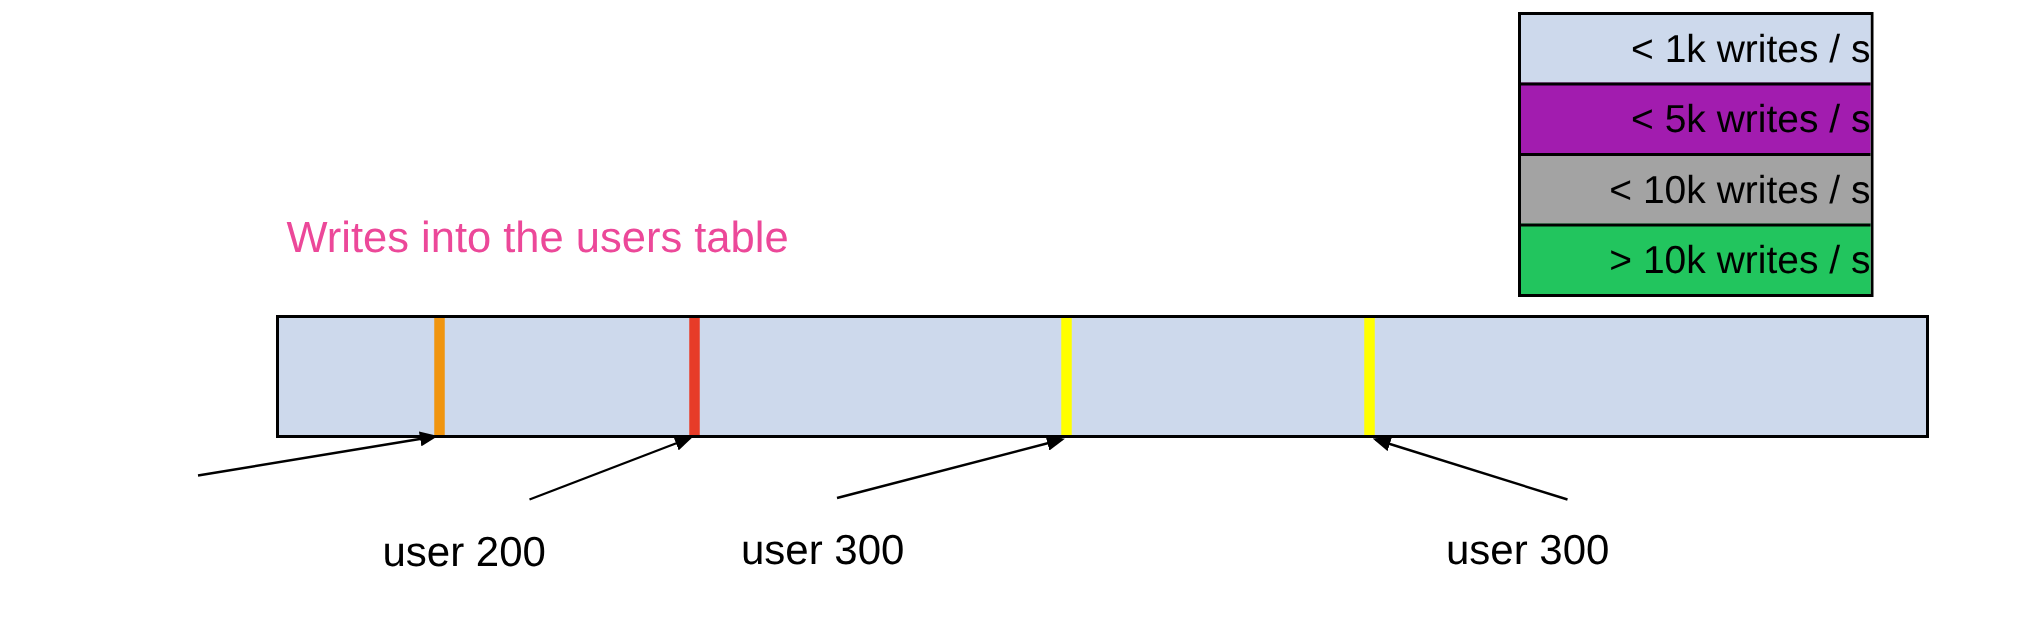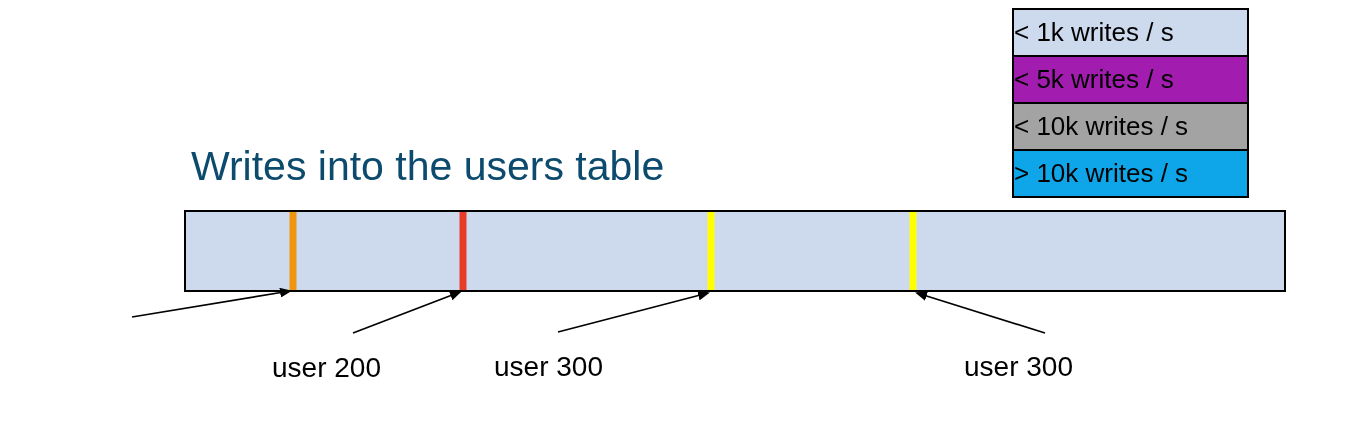--- a/index.html
+++ b/index.html
@@ -12,22 +12,22 @@
     position: relative;
     width: 1350px;
     height: 422px;
     background: #ffffff;
     overflow: hidden;
   }
   .diagram-title {
     position: absolute;
     left: 191px;
     top: 143px;
-    font-size: 41px;
-    color: #0c4a6e;
+    font-size: 29px;
+    color: #ec4899;
     white-space: nowrap;
   }
   .table-bar {
     position: absolute;
     left: 184px;
     top: 210px;
     width: 1102px;
     height: 82px;
     border: 2px solid #000000;
     box-sizing: border-box;
@@ -42,21 +42,21 @@
   .legend {
     position: absolute;
     left: 1012px;
     top: 8px;
     width: 233px;
     border: 2px solid #000000;
   }
   .legend-row {
     height: 45px;
     line-height: 45px;
-    text-align: left;
+    text-align: right;
     font-size: 26px;
     color: #000000;
   }
   .legend-row + .legend-row {
     border-top: 2px solid #000000;
   }
   .marker-label {
     position: absolute;
     font-size: 28px;
     color: #000000;
@@ -73,21 +73,21 @@
 <body>
 
 <div id="stage">
 
   <div class="diagram-title">Writes into the users table</div>
 
   <div class="legend">
       <div class="legend-row" style="background: rgb(205, 217, 236);"><span>&lt; 1k writes / s</span></div>
       <div class="legend-row" style="background: #a21caf;"><span>&lt; 5k writes / s</span></div>
       <div class="legend-row" style="background: #a3a3a3;"><span>&lt; 10k writes / s</span></div>
-      <div class="legend-row" style="background: #0ea5e9;"><span>&gt; 10k writes / s</span></div>
+      <div class="legend-row" style="background: #22c55e;"><span>&gt; 10k writes / s</span></div>
     </div>
 
   <div class="table-bar" style="background: rgb(205, 217, 236); border-color: rgb(0, 0, 0);">
       <div class="stripe" style="left: 107px; background: rgb(240, 149, 15);"></div>
       <div class="stripe" style="left: 277px; background: rgb(231, 60, 40);"></div>
       <div class="stripe" style="left: 525px; background: rgb(255, 255, 0);"></div>
       <div class="stripe" style="left: 727px; background: rgb(255, 255, 0);"></div>
     </div>
 
   <svg id="arrow-layer" width="1350" height="422" viewBox="0 0 1350 422">
@@ -95,16 +95,16 @@
       <marker id="arrowhead" markerWidth="12" markerHeight="10" refX="10" refY="5" orient="auto" markerUnits="userSpaceOnUse">
         <path d="M0,0 L12,5 L0,10 z" fill="#000000"></path>
       </marker>
     </defs>
   <line x1="132" y1="317" x2="290" y2="291" stroke="#000000" stroke-width="1.6" marker-end="url(#arrowhead)"></line>
       <line x1="353" y1="333" x2="460" y2="292" stroke="#000000" stroke-width="1.6" marker-end="url(#arrowhead)"></line>
       <line x1="558" y1="332" x2="708" y2="293" stroke="#000000" stroke-width="1.6" marker-end="url(#arrowhead)"></line>
       <line x1="1045" y1="333" x2="917" y2="293" stroke="#000000" stroke-width="1.6" marker-end="url(#arrowhead)"></line>
     </svg>
 
-    <div class="marker-label" style="left: 272px; top: 352px;">user 200</div>
+    <div class="marker-label" style="left: 255px; top: 352px;">user 200</div>
     <div class="marker-label" style="left: 494px; top: 351px;">user 300</div>
     <div class="marker-label" style="left: 964px; top: 351px;">user 300</div>
   </div>
 
 </body></html>

